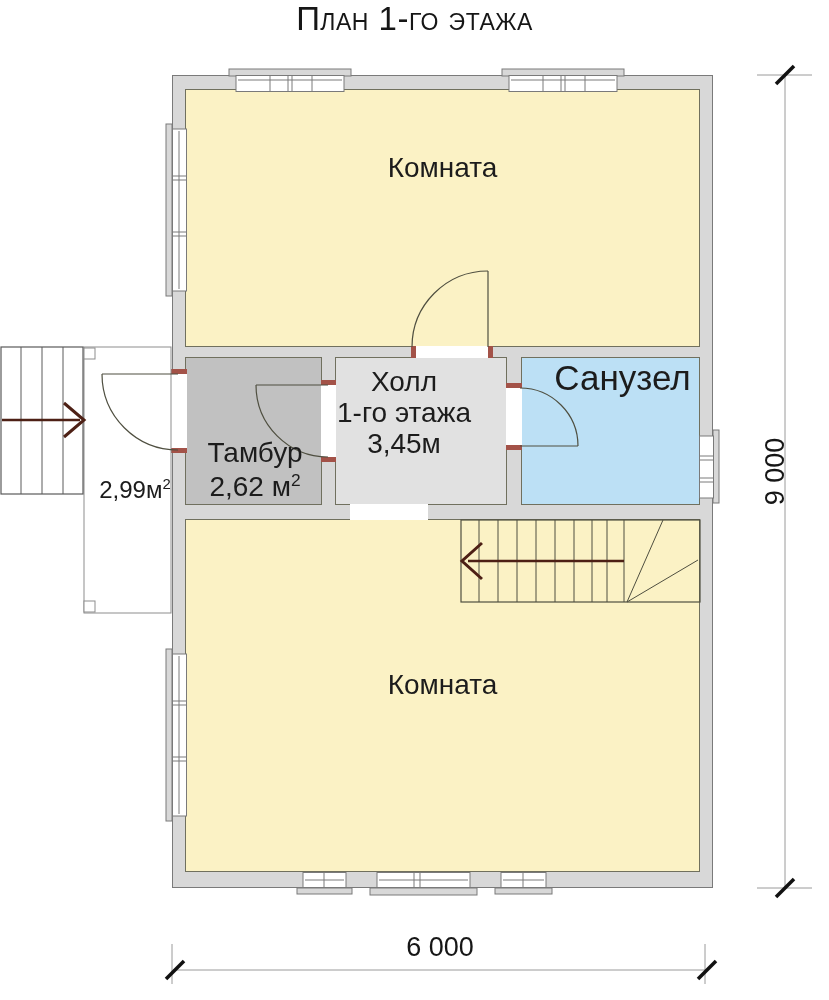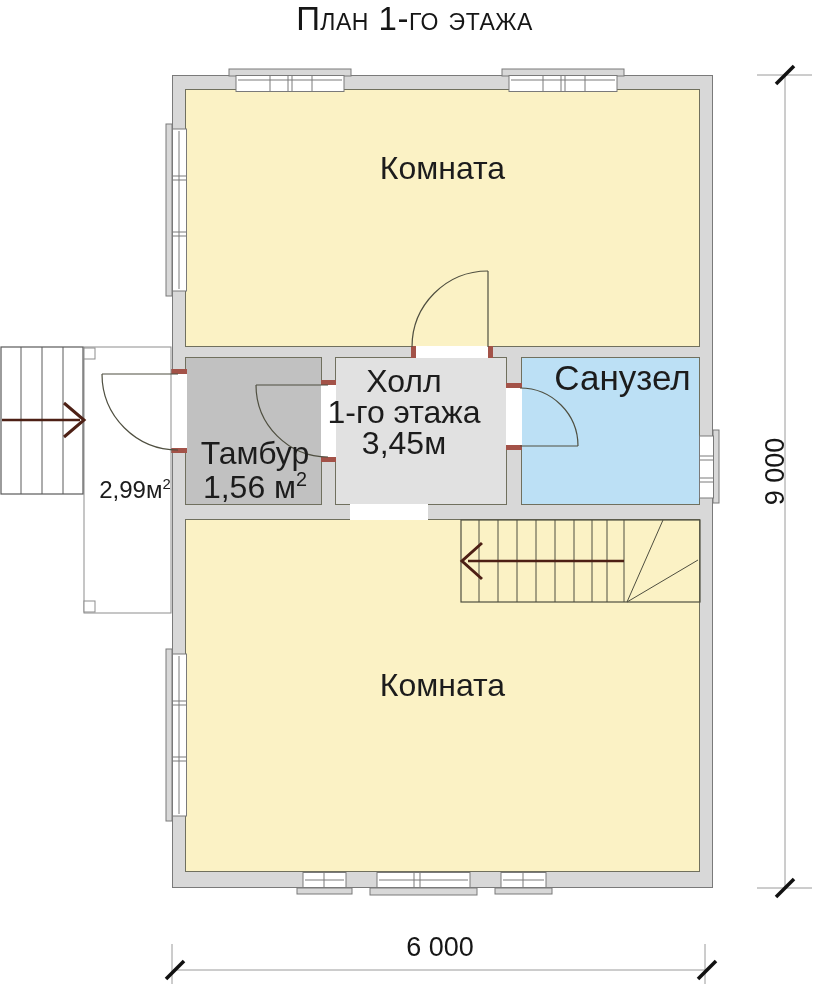--- a/index.html
+++ b/index.html
@@ -21,21 +21,21 @@
   .room{border:1px solid #70705e;box-sizing:border-box;}
   #room-top   {left:185px;top:89px; width:515px;height:258px;}
   #room-tambur{left:185px;top:357px;width:137px;height:148px;}
   #room-hall  {left:335px;top:357px;width:172px;height:148px;}
   #room-san   {left:521px;top:357px;width:179px;height:148px;}
   #room-bottom{left:185px;top:519px;width:515px;height:353px;}
   
   .opening{background:#fff;}
   .jamb{background:#a35248;}
   
-  .lbl{text-align:center;font-size:32px;line-height:36px;}
+  .lbl{text-align:center;font-size:28px;line-height:36px;}
   sup{font-size:0.62em;vertical-align:super;line-height:0;}
   #lbl-room-top{left:185px;top:150px;width:515px;}
   #lbl-room-bottom{left:185px;top:667px;width:515px;}
   #lbl-tambur{left:180px;top:436px;width:150px;line-height:34px;}
   #lbl-hall{left:318px;top:366px;width:172px;line-height:31px;}
   #lbl-san-name{left:535px;top:360px;width:175px;font-size:35px;}
   #lbl-san-area{left:550px;top:403px;width:175px;font-size:29px;}
   #lbl-porch{left:85px;top:472px;width:100px;font-size:24px;}
   
   .dim-text{font-size:27px;color:#161616;text-align:center;}
@@ -214,21 +214,21 @@
       <line x1="698" y1="979" x2="716" y2="961" stroke="#111111" stroke-width="3.5"></line>
     </g>
   </svg>
 
   <div id="lbl-room-top" class="abs lbl">
     <div>Комната</div>
   </div>
 
   <div id="lbl-tambur" class="abs lbl">
     <div>Тамбур</div>
-    <div><span>1,56 м</span><sup>2</sup></div>
+    <div><span>2,62 м</span><sup>2</sup></div>
   </div>
 
   <div id="lbl-hall" class="abs lbl">
     <div>Холл</div>
     <div>1-го этажа</div>
     <div><span>3,45м</span><sup></sup></div>
   </div>
 
   <div id="lbl-san-name" class="abs lbl">Санузел</div>
 

